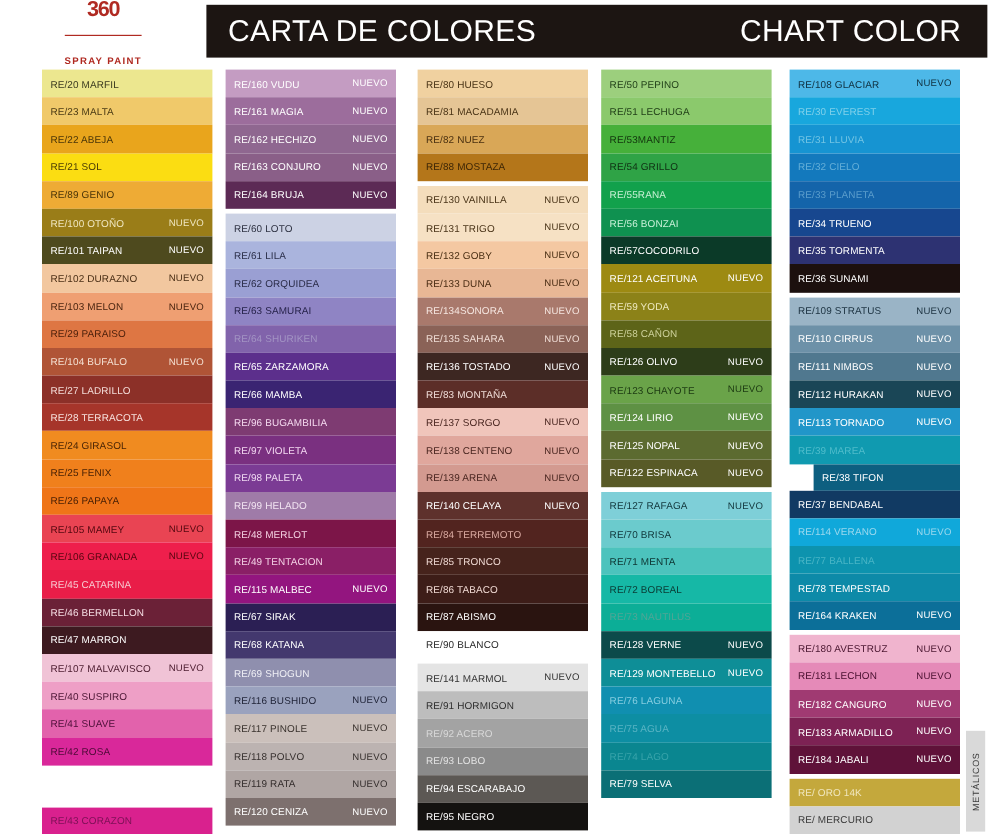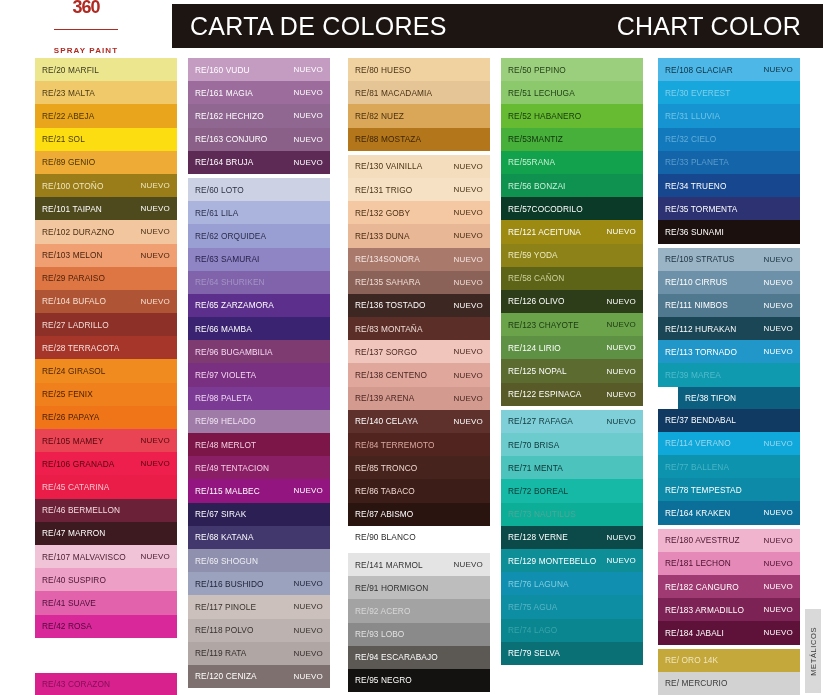--- a/index.html
+++ b/index.html
@@ -447,25 +447,25 @@
       </div>
     </div>
     <div class="column col-3">
       <div class="group">
         <div class="swatch" style="background: rgb(156, 207, 125); color: rgb(35, 66, 26); height: 23.2px;">
           <span class="nm">RE/50 PEPINO</span>
         </div>
         <div class="swatch" style="background: rgb(139, 201, 108); color: rgb(31, 60, 22); height: 23.2px;">
           <span class="nm">RE/51 LECHUGA</span>
         </div>
-        <div class="swatch" style="background: rgb(102, 187, 50); color: rgb(23, 56, 12); height: 23.2px;">
-          <span class="nm">RE/52 HABANERO</span>
-        </div>
         <div class="swatch" style="background: rgb(70, 176, 58); color: rgb(18, 51, 13); height: 23.2px;">
           <span class="nm">RE/53MANTIZ</span>
+        </div>
+        <div class="swatch" style="background: rgb(47, 163, 70); color: rgb(15, 47, 19); height: 23.2px;">
+          <span class="nm">RE/54 GRILLO</span>
         </div>
         <div class="swatch" style="background: rgb(18, 161, 76); color: rgb(200, 240, 212); height: 23.2px;">
           <span class="nm">RE/55RANA</span>
         </div>
         <div class="swatch" style="background: rgb(15, 145, 80); color: rgb(200, 240, 216); height: 23.2px;">
           <span class="nm">RE/56 BONZAI</span>
         </div>
         <div class="swatch" style="background: rgb(11, 58, 40); color: rgb(255, 255, 255); height: 23.2px;">
           <span class="nm">RE/57COCODRILO</span>
         </div>

